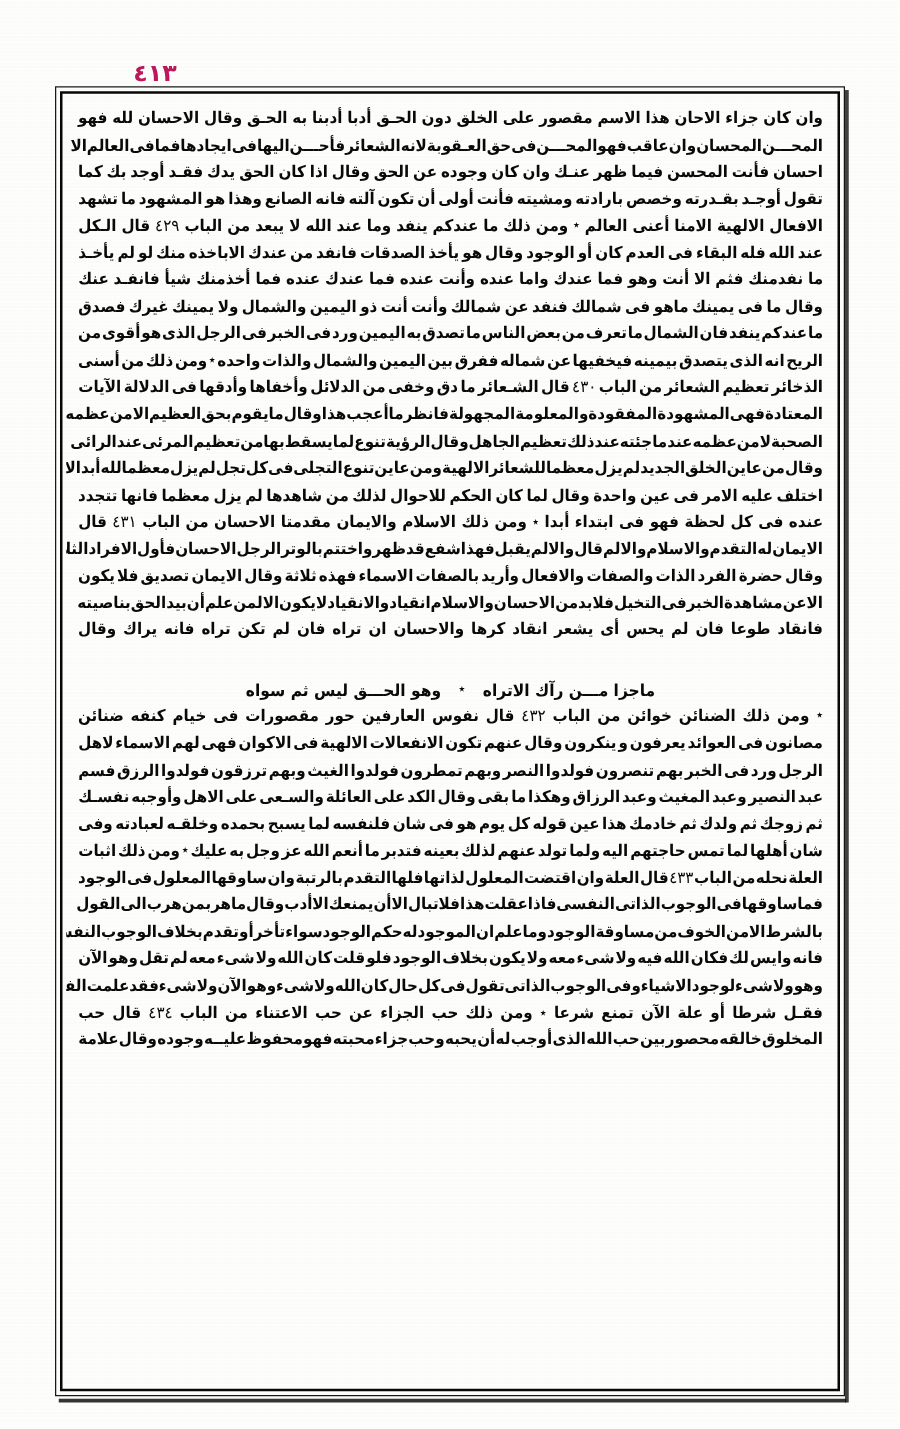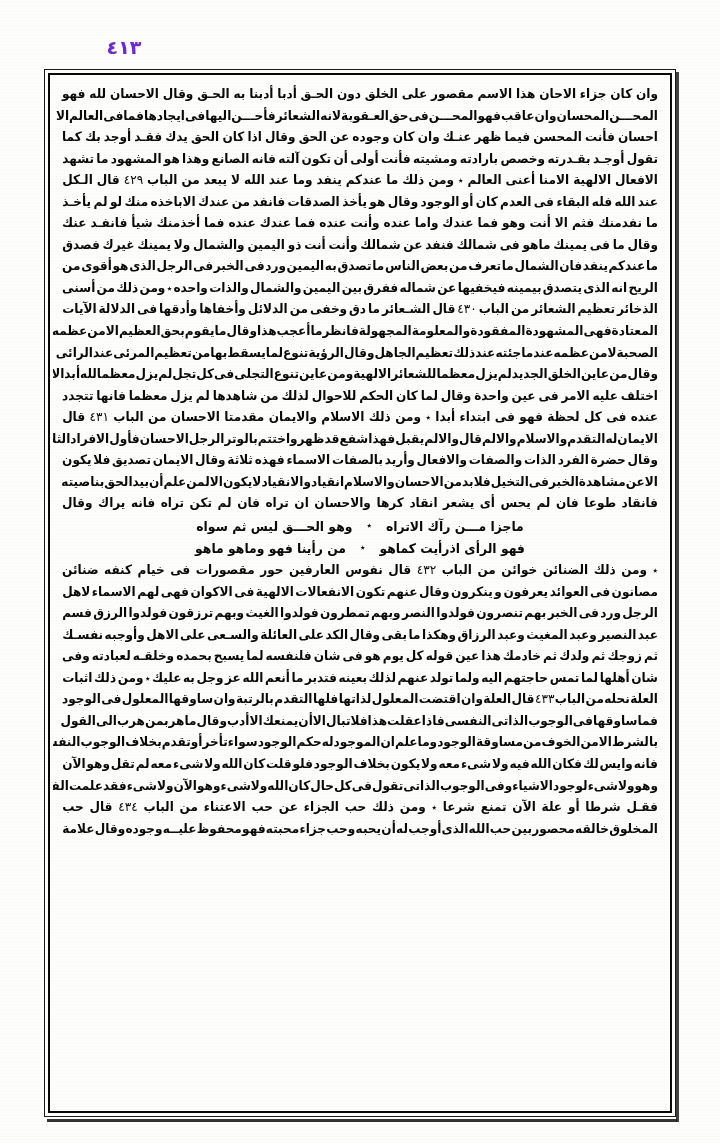--- a/index.html
+++ b/index.html
@@ -20,28 +20,28 @@
   
   #page-scan {
     position: absolute;
     inset: 0;
     background: #fdfdfb;
   }
 
   
   #folio-number {
     position: absolute;
-    top: 36px;
+    top: 48px;
     left: 0;
     width: 248px;
     text-align: center;
     font-family: "DejaVu Sans", sans-serif;
     font-size: 19px;
     font-weight: 700;
-    color: #6d28d9;
+    color: #be185d;
     letter-spacing: 1px;
     direction: rtl;
   }
 
   
   #text-frame {
     position: absolute;
     top: 69px;
     left: 44px;
     width: 632px;
@@ -98,20 +98,21 @@
     display: block;
     text-align: right;
     text-align-last: center;
     font-size: 12.4px;
     line-height: 21.55px;
     font-weight: 600;
     color: #0a0a0a;
     white-space: nowrap;
     transform: scaleY(1.06);
     transform-origin: center center;
+    margin-top: 26px;
   }
   .verse .sep {
     display: inline-block;
     padding: 0 14px;
     font-size: 10px;
     vertical-align: 2px;
   }
 
   
   .sec-mark {
@@ -639,21 +640,20 @@
             <span>تراه</span>
             <span>فانه</span>
             <span>يراك</span>
             <span>وقال</span>
           </span>
         </div>
       </div>
 
     <div id="verse-block">
         <div class="verse"><span>ماجزا مـــن رآك الاتراه</span><span class="sep">٭</span><span>وهو الحـــق ليس ثم سواه</span></div>
-        <div class="verse"><span>فهو الرأى اذرأيت كماهو</span><span class="sep">٭</span><span>من رأينا فهو وماهو ماهو</span></div>
       </div>
 
     <div id="prose-bottom">
         <div class="line">
           <span class="stretch">
             <span class="sec-mark">٭</span>
             <span>ومن</span>
             <span>ذلك</span>
             <span>الضنائن</span>
             <span>خوائن</span>

